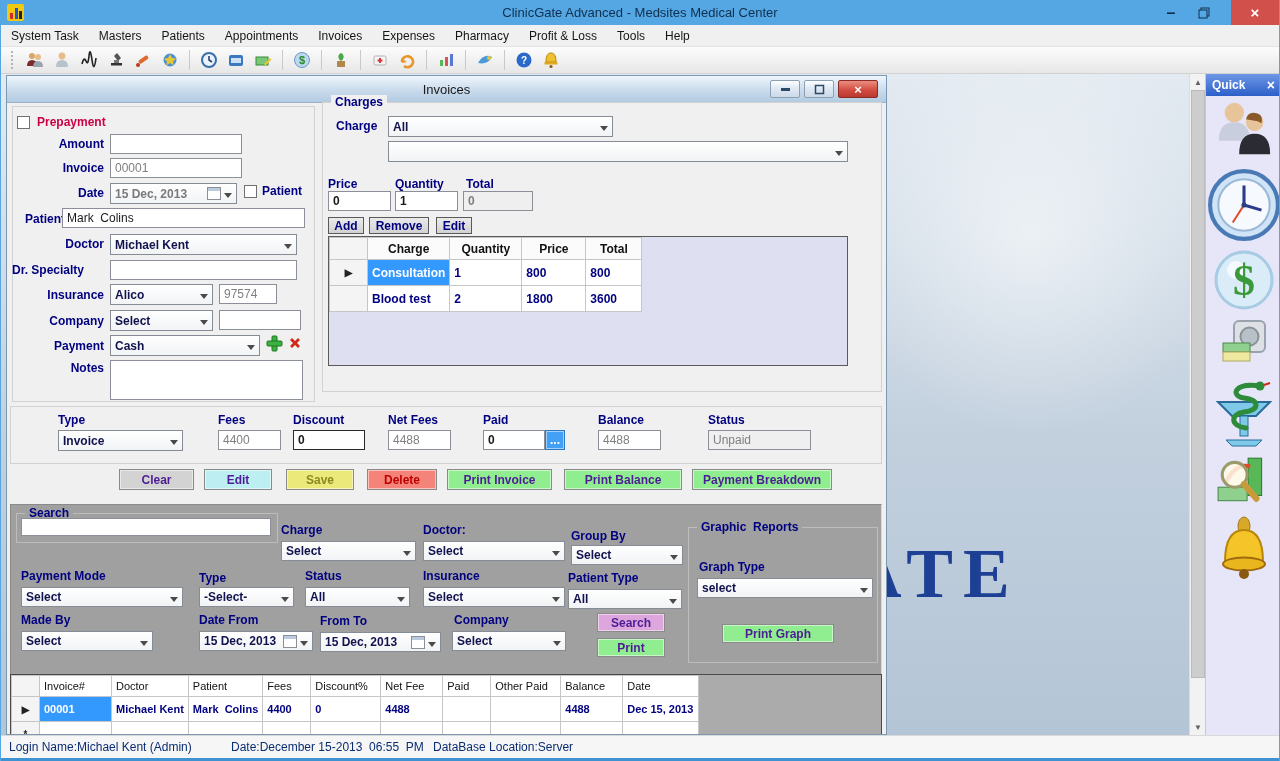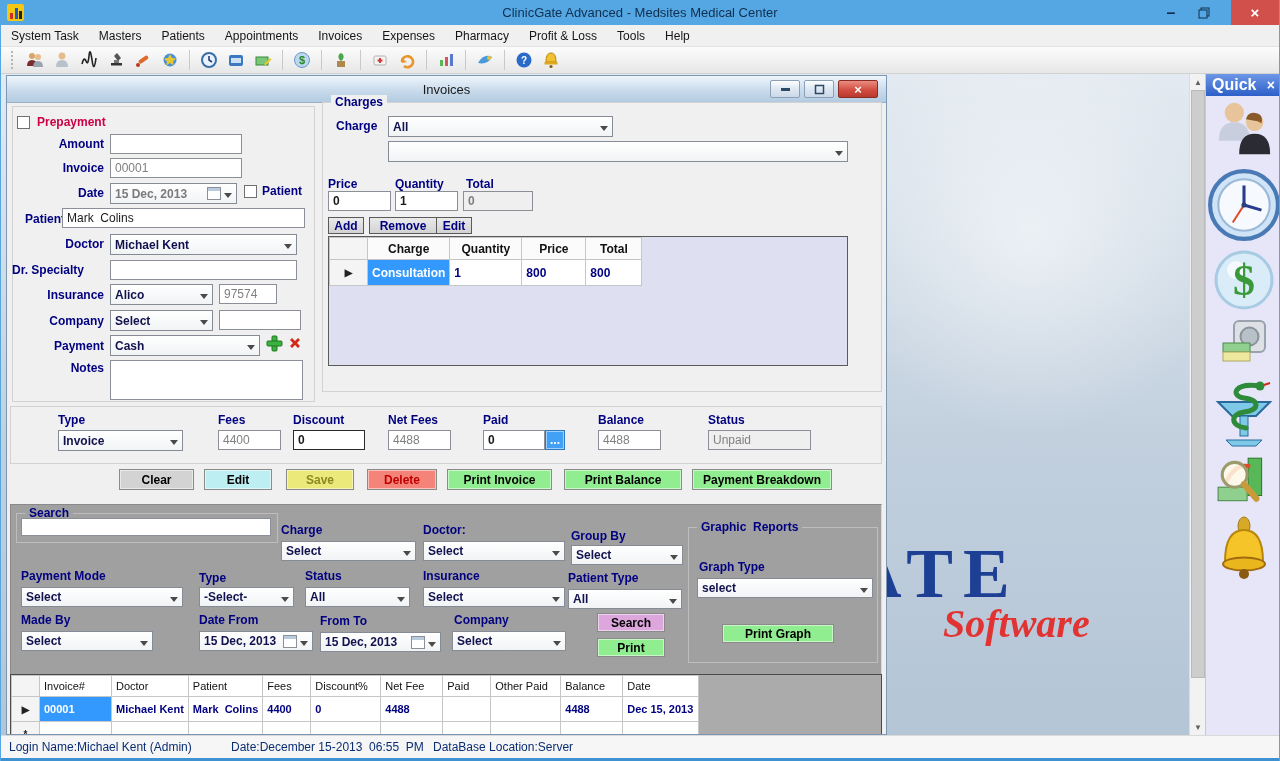--- a/index.html
+++ b/index.html
@@ -48,21 +48,21 @@
   .cv{font-weight:bold;font-size:12px;color:#12124f;white-space:pre}
   .cv.g{color:#7a7a7a}
   .ch{width:0;height:0;border:4px solid transparent;border-top:5px solid #4a4a4a;margin:8px 0 0 auto;flex:none}
   .cal{width:14px;height:13px;background:#fff;border:1px solid #8a8f98;box-shadow:inset 0 3px 0 #b9cbdd;margin-left:auto;flex:none}
   .cal + .ch{margin-left:3px}
   .cb{position:absolute;width:13px;height:13px;background:#fff;border:1px solid #707070}
   .fs{position:absolute;border:1px solid #d2d2d2}
   .fs .legend{position:absolute;top:-8px;left:8px;background:#f0f0f0;padding:0 4px;font-weight:bold;font-size:12px;color:#000080;white-space:pre}
   
   .sbtn{position:absolute;height:17px;background:linear-gradient(#eaeaea,#d2d2d2);border:1px solid #5a5a5a;font-weight:bold;font-size:12px;color:#000080;display:flex;align-items:center;justify-content:center}
-  .abtn{position:absolute;height:21px;border:1px solid #8a8a8a;font-weight:bold;font-size:12px;color:#000000;display:flex;align-items:center;justify-content:center;box-shadow:inset 0 0 0 1px rgba(255,255,255,.5)}
+  .abtn{position:absolute;height:21px;border:1px solid #8a8a8a;font-weight:bold;font-size:12px;color:#4c1d95;display:flex;align-items:center;justify-content:center;box-shadow:inset 0 0 0 1px rgba(255,255,255,.5)}
   
   #cgrid{position:absolute;background:#dfdff2;border:1px solid #5a5a5a;overflow:hidden}
   table{border-collapse:collapse}
   .gt th{background:#fbfbfb;color:#111;font-weight:bold;font-size:12px;border:1px solid #c6c6c6;height:22px}
   .gt td{background:#fff;color:#000080;font-weight:bold;font-size:12px;border:1px solid #c6c6c6;height:26px;padding:2px 4px;text-align:left;white-space:pre}
   .gt td.sel{background:#3399ff;color:#fff}
   .gt .rsel{width:38px;background:#f4f4f4;text-align:center;color:#222;font-size:10px}
   
   #rgrid{position:absolute;background:#ababab;border:1px solid #4a4a4a;overflow:hidden}
   .rt th{background:#fff;color:#111;font-weight:normal;font-size:11px;border:1px solid #c6c6c6;height:21px;text-align:left;padding:0 4px}
@@ -72,21 +72,21 @@
   
   #searchpanel{position:absolute;background:#a0a0a0;border-top:1px solid #8a8a8a;border-left:1px solid #8a8a8a;border-right:1px solid #d8d8d8}
   #searchpanel .fs{border-color:#bdbdbd}
   #searchpanel .legend{background:#a0a0a0}
   
   #vscroll{position:absolute;left:1188px;top:74px;width:16px;height:661px;background:#f2f2f2;border-left:1px solid #dcdcdc;z-index:3}
   .sb-arrow{position:absolute;left:0;width:16px;height:16px;display:flex;align-items:center;justify-content:center;font-size:8px;color:#606060;background:#f2f2f2}
   #sb-thumb{position:absolute;left:1px;top:16px;width:14px;height:588px;background:#cdcdcd;border:1px solid #bababa}
   #quick{position:absolute;left:1204px;top:74px;width:76px;height:661px;background:#e6e6f8;border-left:1px solid #c8c8dc;z-index:3}
   #quick-header{position:absolute;left:0;top:0;width:100%;height:22px;background:linear-gradient(#6d97e6,#2d5fc8);display:flex;align-items:center;padding:0 6px}
-  #quick-title{color:#fff;font-weight:bold;font-size:16px}
+  #quick-title{color:#fff;font-weight:bold;font-size:12px}
   #quick-close{margin-left:auto;color:#fff;font-weight:bold;font-size:14px}
   .qicon{position:absolute;left:0;width:76px;display:flex;justify-content:center}
   
   #statusbar{position:absolute;left:0;top:735px;width:100%;height:23px;background:#f6f6f6;border-top:1px solid #d9d9d9;z-index:4}
   #statusbar span{position:absolute;top:4px;font-size:12px;color:#0a2d73}
   #bluestrip{position:absolute;left:0;top:758px;width:100%;height:3px;background:#3f92d2;z-index:5}
 </style>
 </head>
 <body>
 
@@ -237,21 +237,20 @@
         <svg width="18" height="18">
           <path d="M9 2c-4 0-5 4-5 9h10c0-5-1-9-5-9z" fill="#f0c030" stroke="#b8860b"></path>
           <rect x="2.5" y="11" width="13" height="2.5" fill="#e0a820"></rect>
           <circle cx="9" cy="15.5" r="1.6" fill="#8a5a10"></circle>
         </svg>
       </span>
   </div>
 
   <div id="mdi-bg"></div>
   <div id="logo-ate">ATE</div>
-  <div id="logo-sw">Software</div>
 
   <div id="win">
     <div id="win-titlebar">
       <span id="win-title">Invoices</span>
       <span class="wbtn" id="wbtn-min">
           <span class="minbar"></span>
         </span>
       <span class="wbtn" id="wbtn-restore">
         <svg width="11" height="11">
             <rect x="1.5" y="1.5" width="8" height="8" fill="none" stroke="#2a4a66" stroke-width="1.5"></rect>
@@ -332,39 +331,46 @@
         <span class="cv"></span>
         <i class="ch"></i>
       </div>
       <span class="lbl" style="left:5px;top:74px">Price</span>
       <span class="lbl" style="left:72px;top:74px">Quantity</span>
       <span class="lbl" style="left:143px;top:74px">Total</span>
       <div class="inp b" style="left:5px;top:88px;width:63px">0</div>
       <div class="inp b" style="left:72px;top:88px;width:63px">1</div>
       <div class="inp g sunk b" style="left:140px;top:88px;width:70px">0</div>
       <span class="sbtn" style="left:5px;top:114px;width:36px">Add</span>
-      <span class="sbtn" style="left:46px;top:114px;width:68px">Remove</span>
+      <span class="sbtn" style="left:46px;top:114px;width:60px">Remove</span>
       <span class="sbtn" style="left:113px;top:114px;width:36px">Edit</span>
 
       <div id="cgrid" style="left:5px;top:133px;width:520px;height:130px">
         <table class="gt">
           <tbody>
               <tr>
             <th class="rsel"></th>
             <th style="width:78px">Charge</th>
             <th style="width:72px">Quantity</th>
             <th style="width:64px">Price</th>
             <th style="width:56px">Total</th>
           </tr>
           <tr>
             <td class="rsel">▶</td>
             <td class="sel">Consultation</td>
             <td>1</td>
             <td>800</td>
             <td>800</td>
+          </tr>
+          <tr>
+            <td class="rsel"></td>
+            <td>Blood test</td>
+            <td>2</td>
+            <td>1800</td>
+            <td>3600</td>
           </tr>
         </tbody>
           </table>
       </div>
     </div>
 
     <div class="fs" style="left:3px;top:330px;width:872px;height:58px">
       <span class="lbl" style="left:47px;top:6px">Type</span>
       <div class="combo" style="left:47px;top:23px;width:125px">
         <span class="cv">Invoice</span>

